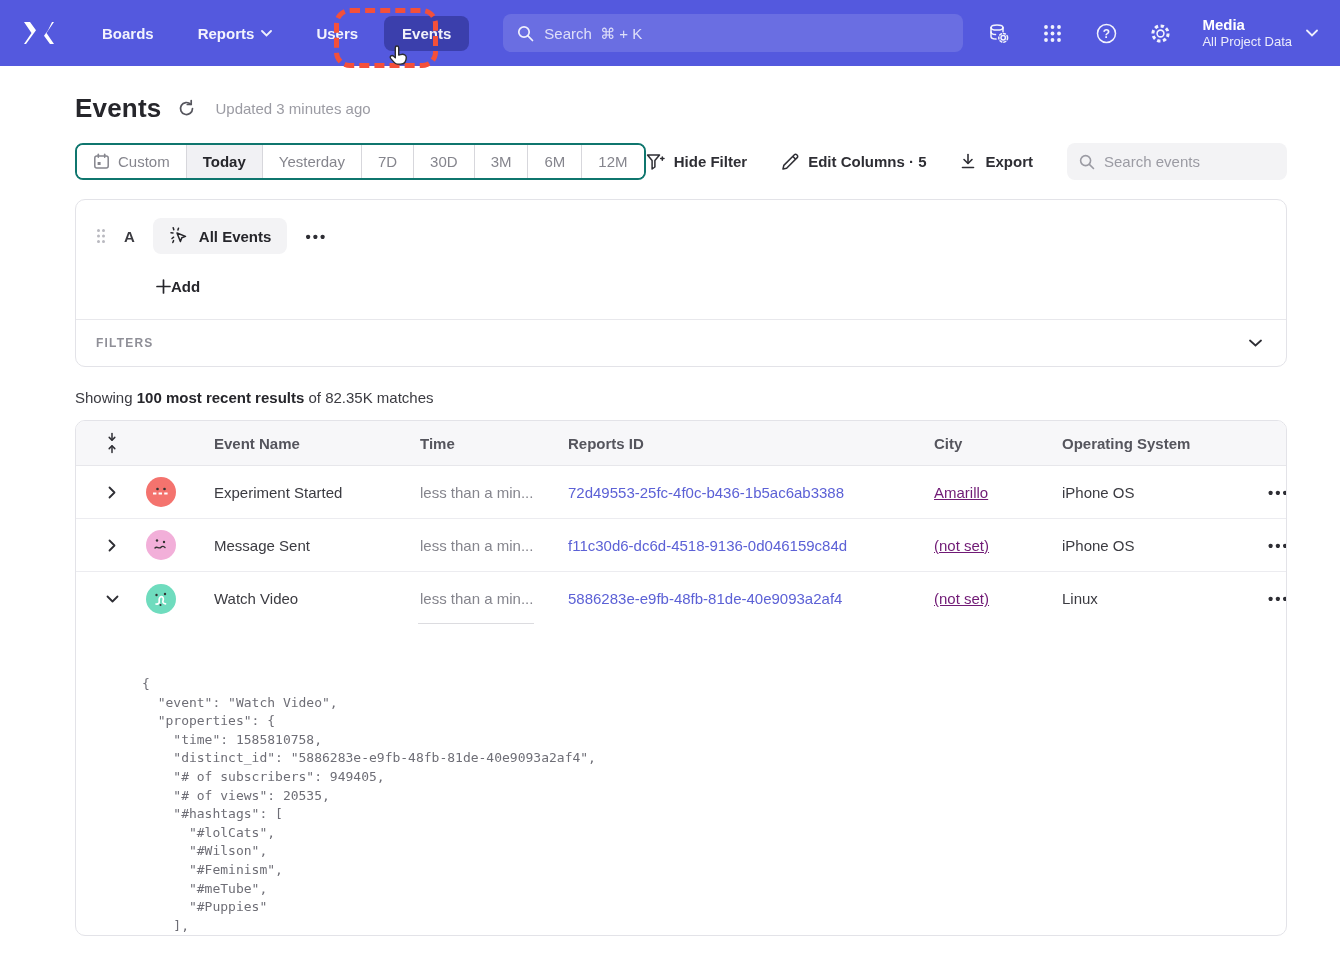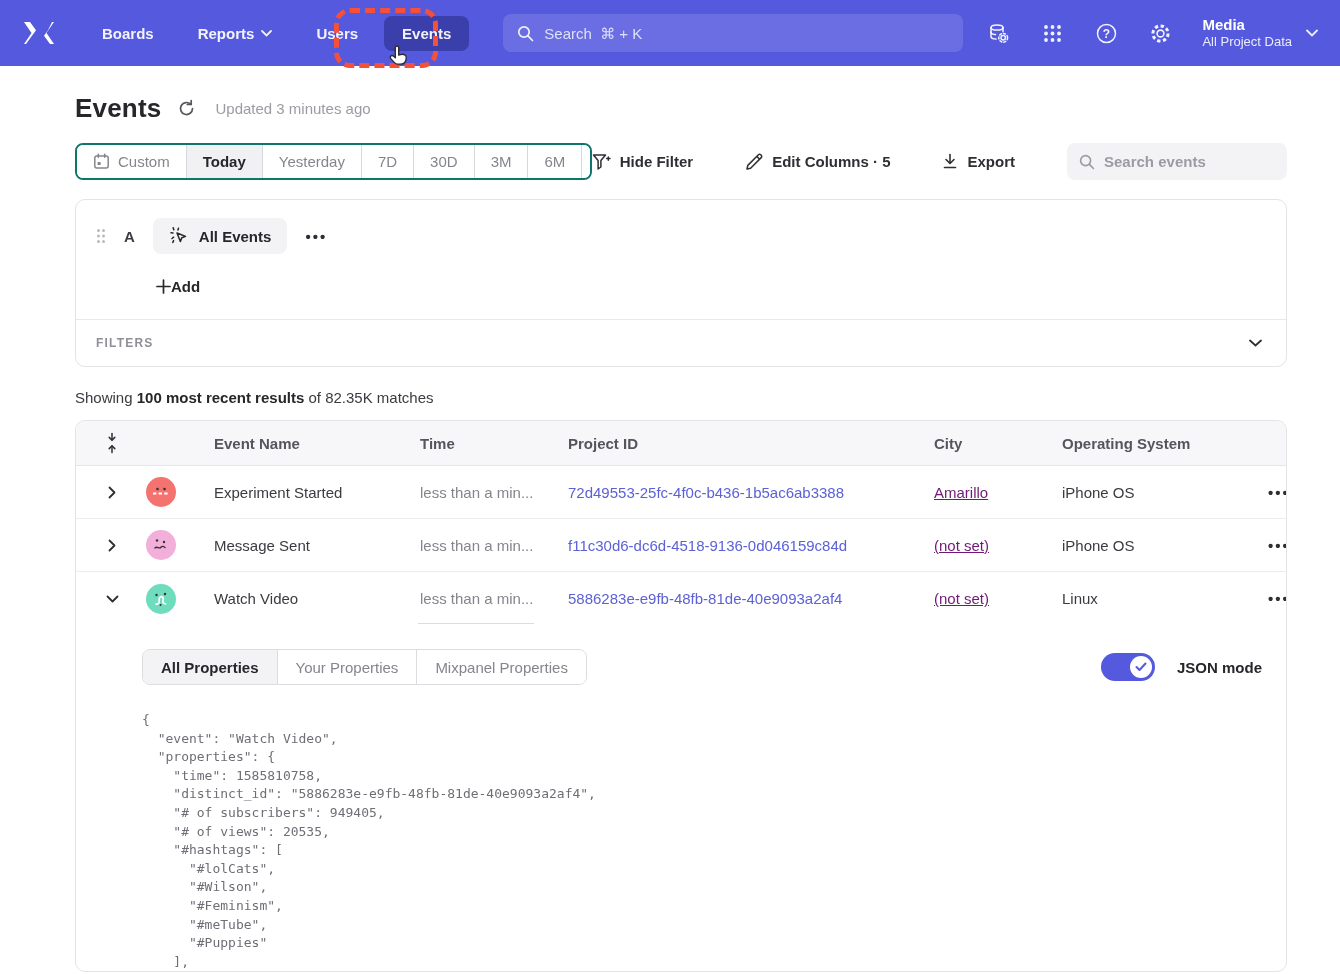--- a/index.html
+++ b/index.html
@@ -35,26 +35,26 @@
   .page-title { font-size:26px; font-weight:700; color:#26262b; letter-spacing:.2px; }
   .refresh-btn { width:22px; height:22px; color:#55555d; cursor:pointer; display:flex; align-items:center; }
   .updated { font-size:15px; color:#9b9ba3; }
 
   .controls-row { display:flex; align-items:center; margin-top:19px; }
   .seg { display:flex; border:2px solid #0f766e; border-radius:8px; overflow:hidden; height:37px; background:#fff; }
   .seg-item { display:flex; align-items:center; gap:8px; padding:0 16px; font-size:15px; color:#85858d;
               border-right:1px solid #d7d7dc; cursor:pointer; background:#fff; }
   .seg-item:last-child { border-right:none; }
   .seg-item.active { background:#f1f1f4; color:#26262b; font-weight:700; }
-  .toolbar { margin-left:auto; display:flex; align-items:center; gap:52px; }
+  .toolbar { margin-left:auto; display:flex; align-items:center; gap:34px; }
   .tool-btn { display:flex; align-items:center; gap:9px; font-size:15px; font-weight:600; color:#2e2e34; cursor:pointer; white-space:nowrap; }
   .search-events { width:220px; height:37px; background:#f3f3f5; border-radius:8px; display:flex; align-items:center;
                    padding:0 12px; gap:9px; color:#9b9ba3; }
   .search-events input { background:transparent; border:none; outline:none; font-size:15px; width:100%; color:#4c1d95;
-                         font-family:"Liberation Sans", sans-serif;font-weight:bold; }
+                         font-family:"Liberation Sans", sans-serif; }
   .search-events input::placeholder { color:#9b9ba3; }
 
   
   .card { border:1px solid #e3e3e8; border-radius:10px; margin-top:19px; background:#fff; }
   .sec-head { display:flex; align-items:center; justify-content:space-between; padding:0 20px; }
   .sec-label { font-size:12px; font-weight:700; letter-spacing:1.2px; color:#8f8f97; }
   .chev-btn { width:22px; height:22px; color:#2e2e34; display:flex; align-items:center; justify-content:center; cursor:pointer; }
   .select-event-body { padding:0 20px 24px 20px; }
   .event-row { display:flex; align-items:center; gap:18px; margin-top:18px; }
   .drag-handle { color:#b9b9c0; cursor:grab; display:flex; }
@@ -359,21 +359,21 @@
         <svg width="14" height="22" viewBox="0 0 14 22" fill="none" stroke="#2e2e34" stroke-width="1.5" stroke-linecap="round" stroke-linejoin="round">
           <line x1="7" y1="1.5" x2="7" y2="8"></line>
             <polyline points="4.2,5.4 7,8.2 9.8,5.4"></polyline>
           <line x1="7" y1="20.5" x2="7" y2="14"></line>
             <polyline points="4.2,16.6 7,13.8 9.8,16.6"></polyline>
         </svg>
       </span>
       <span></span>
       <span>Event Name</span>
       <span>Time</span>
-      <span>Project ID</span>
+      <span>Reports ID</span>
       <span>City</span>
       <span>Operating System</span>
       <span></span>
     </div>
 
     <div class="tr row">
       <span class="cell-expander" style="justify-self:center;">
         <svg width="8" height="13" viewBox="0 0 8 13" fill="none" stroke="#2e2e34" stroke-width="1.8" stroke-linecap="round" stroke-linejoin="round">
             <polyline points="1.5,1.5 6.5,6.5 1.5,11.5"></polyline>
           </svg>
@@ -430,43 +430,20 @@
       </span>
       <span class="event-name">Watch Video</span>
       <span class="time-cell">less than a min...</span>
       <span class="id-link">5886283e-e9fb-48fb-81de-40e9093a2af4</span>
       <span class="city-cell">(not set)</span>
       <span class="os-cell">Linux</span>
       <span class="cell-more">•••</span>
     </div>
 
     <div class="detail">
-      <div class="detail-top">
-        <div class="tabs">
-          <div class="tab active">
-              <span>All Properties</span>
-            </div>
-          <div class="tab">
-              <span>Your Properties</span>
-            </div>
-          <div class="tab">
-              <span>Mixpanel Properties</span>
-            </div>
-        </div>
-        <div class="json-toggle-wrap">
-          <div class="toggle">
-            <div class="knob">
-              <svg width="12" height="10" viewBox="0 0 12 10" fill="none" stroke="#5459de" stroke-width="2" stroke-linecap="round" stroke-linejoin="round">
-                  <polyline points="1.5,5 4.5,8 10.5,1.5"></polyline>
-                </svg>
-            </div>
-          </div>
-          <span class="json-label">JSON mode</span>
-        </div>
-      </div>
       <pre class="json-pre">{
   "event": "Watch Video",
   "properties": {
     "time": 1585810758,
     "distinct_id": "5886283e-e9fb-48fb-81de-40e9093a2af4",
     "# of subscribers": 949405,
     "# of views": 20535,
     "#hashtags": [
       "#lolCats",
       "#Wilson",

